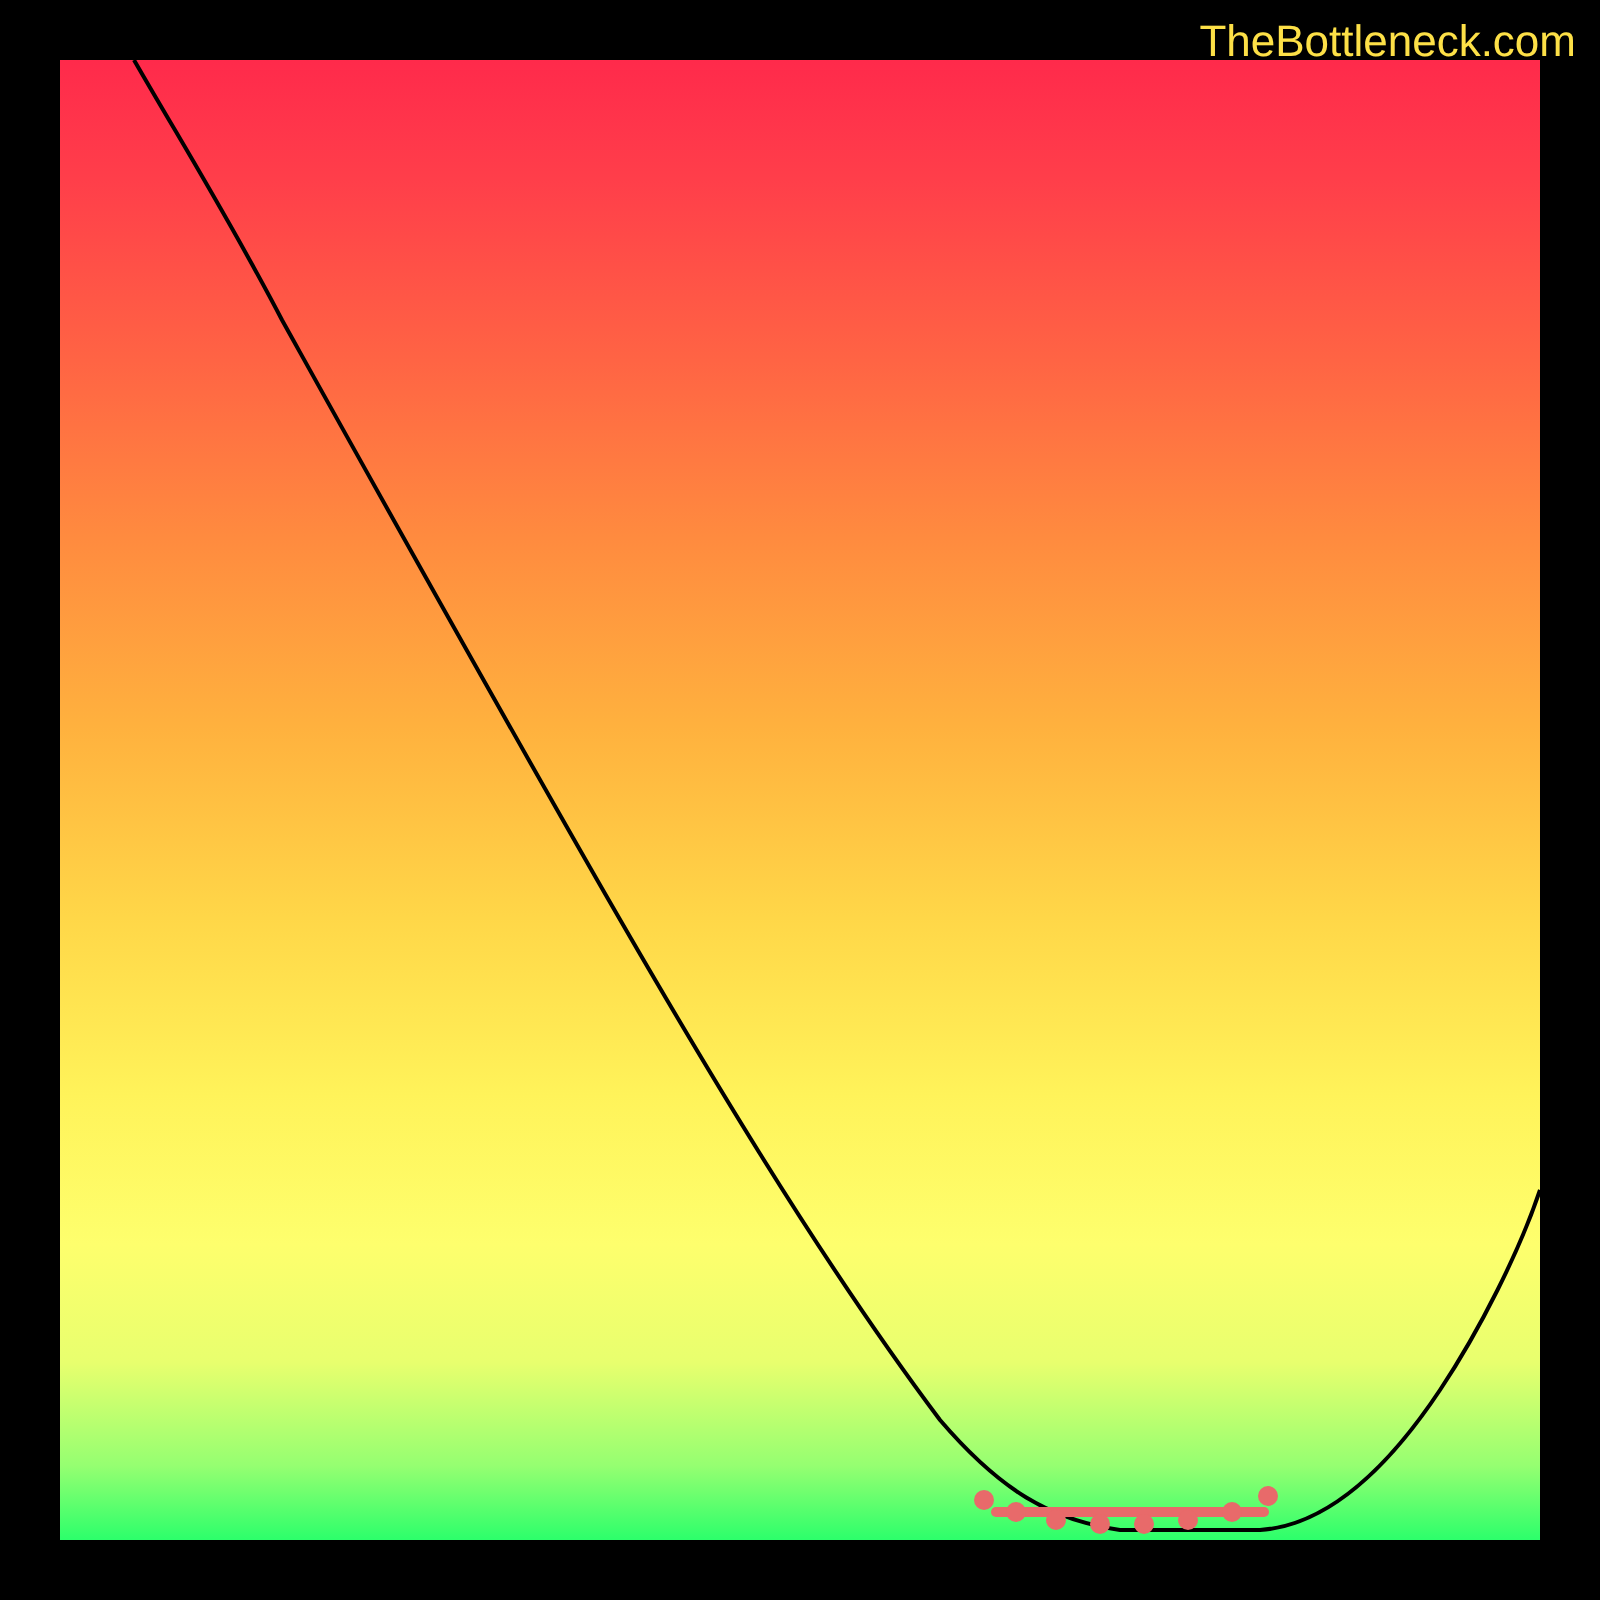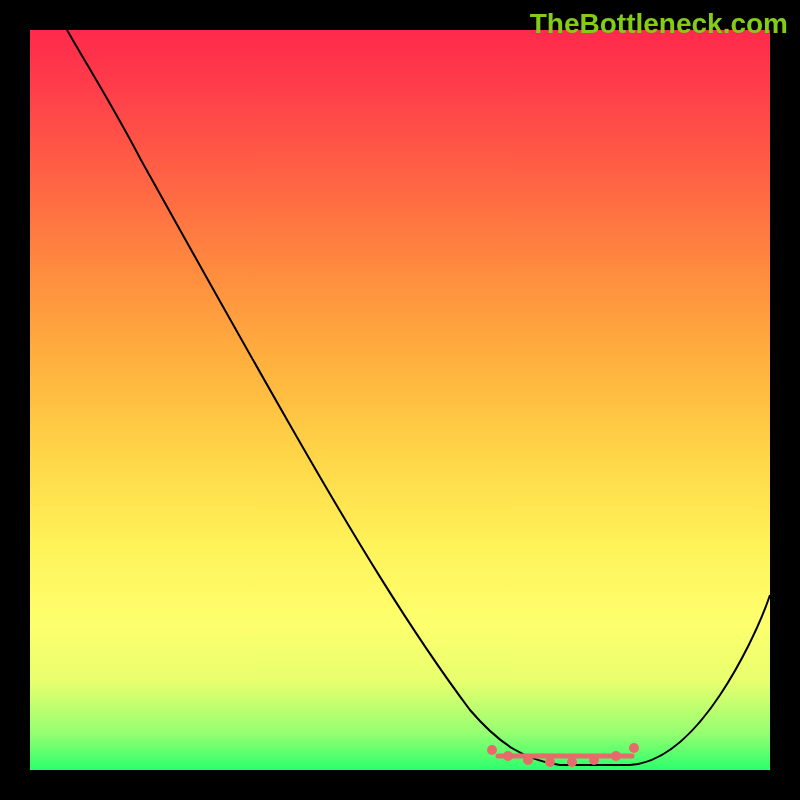--- a/index.html
+++ b/index.html
@@ -1,17 +1,17 @@
 <!DOCTYPE html>
 <html><head>
 <meta charset="utf-8">
 <style>
   * { margin: 0; padding: 0; box-sizing: border-box; }
   body { width: 800px; height: 800px; background: #000; position: relative; font-family: Arial, sans-serif; }
-  .watermark { position: absolute; top: 8px; right: 12px; color: #84cc16; font-size: 28px; font-weight: 700; z-index: 10; }
+  .watermark { position: absolute; top: 8px; right: 12px; color: #fde047; font-size: 22px; font-weight: 400; z-index: 10; }
   .plot-area { position: absolute; top: 30px; left: 30px; width: 740px; height: 740px; }
   .gradient-bg { position: absolute; inset: 0; background: linear-gradient(to bottom,
       #ff2a4b 0%,
       #ff3e4a 8%,
       #ff6344 20%,
       #ff8a3f 32%,
       #ffb13e 45%,
       #ffd748 58%,
       #fff35a 70%,
       #feff6d 80%,

